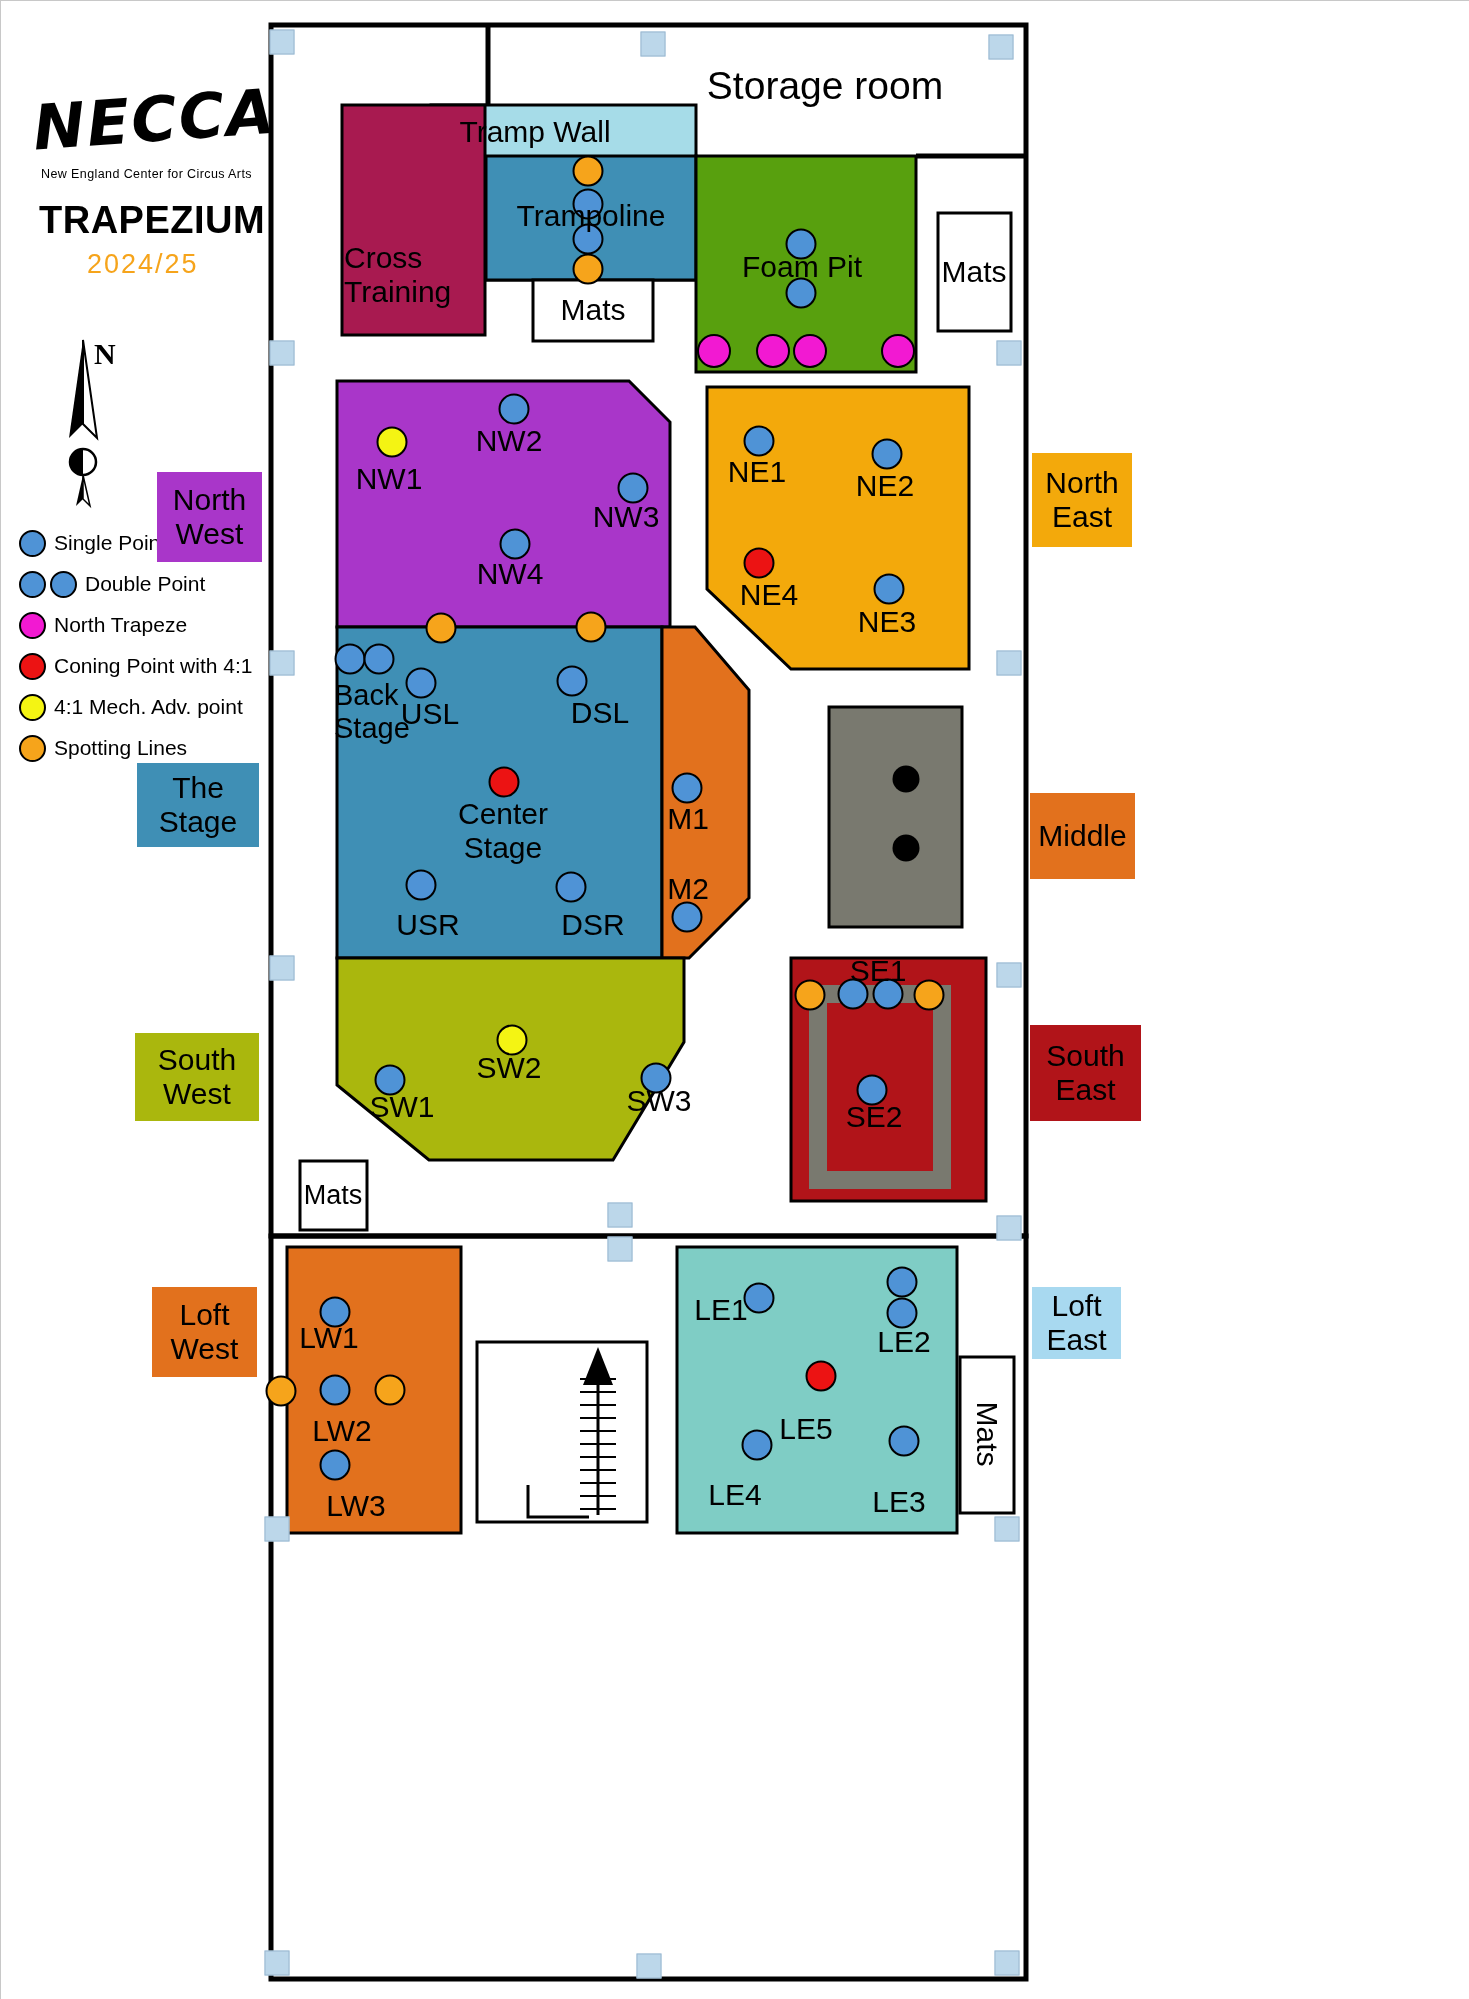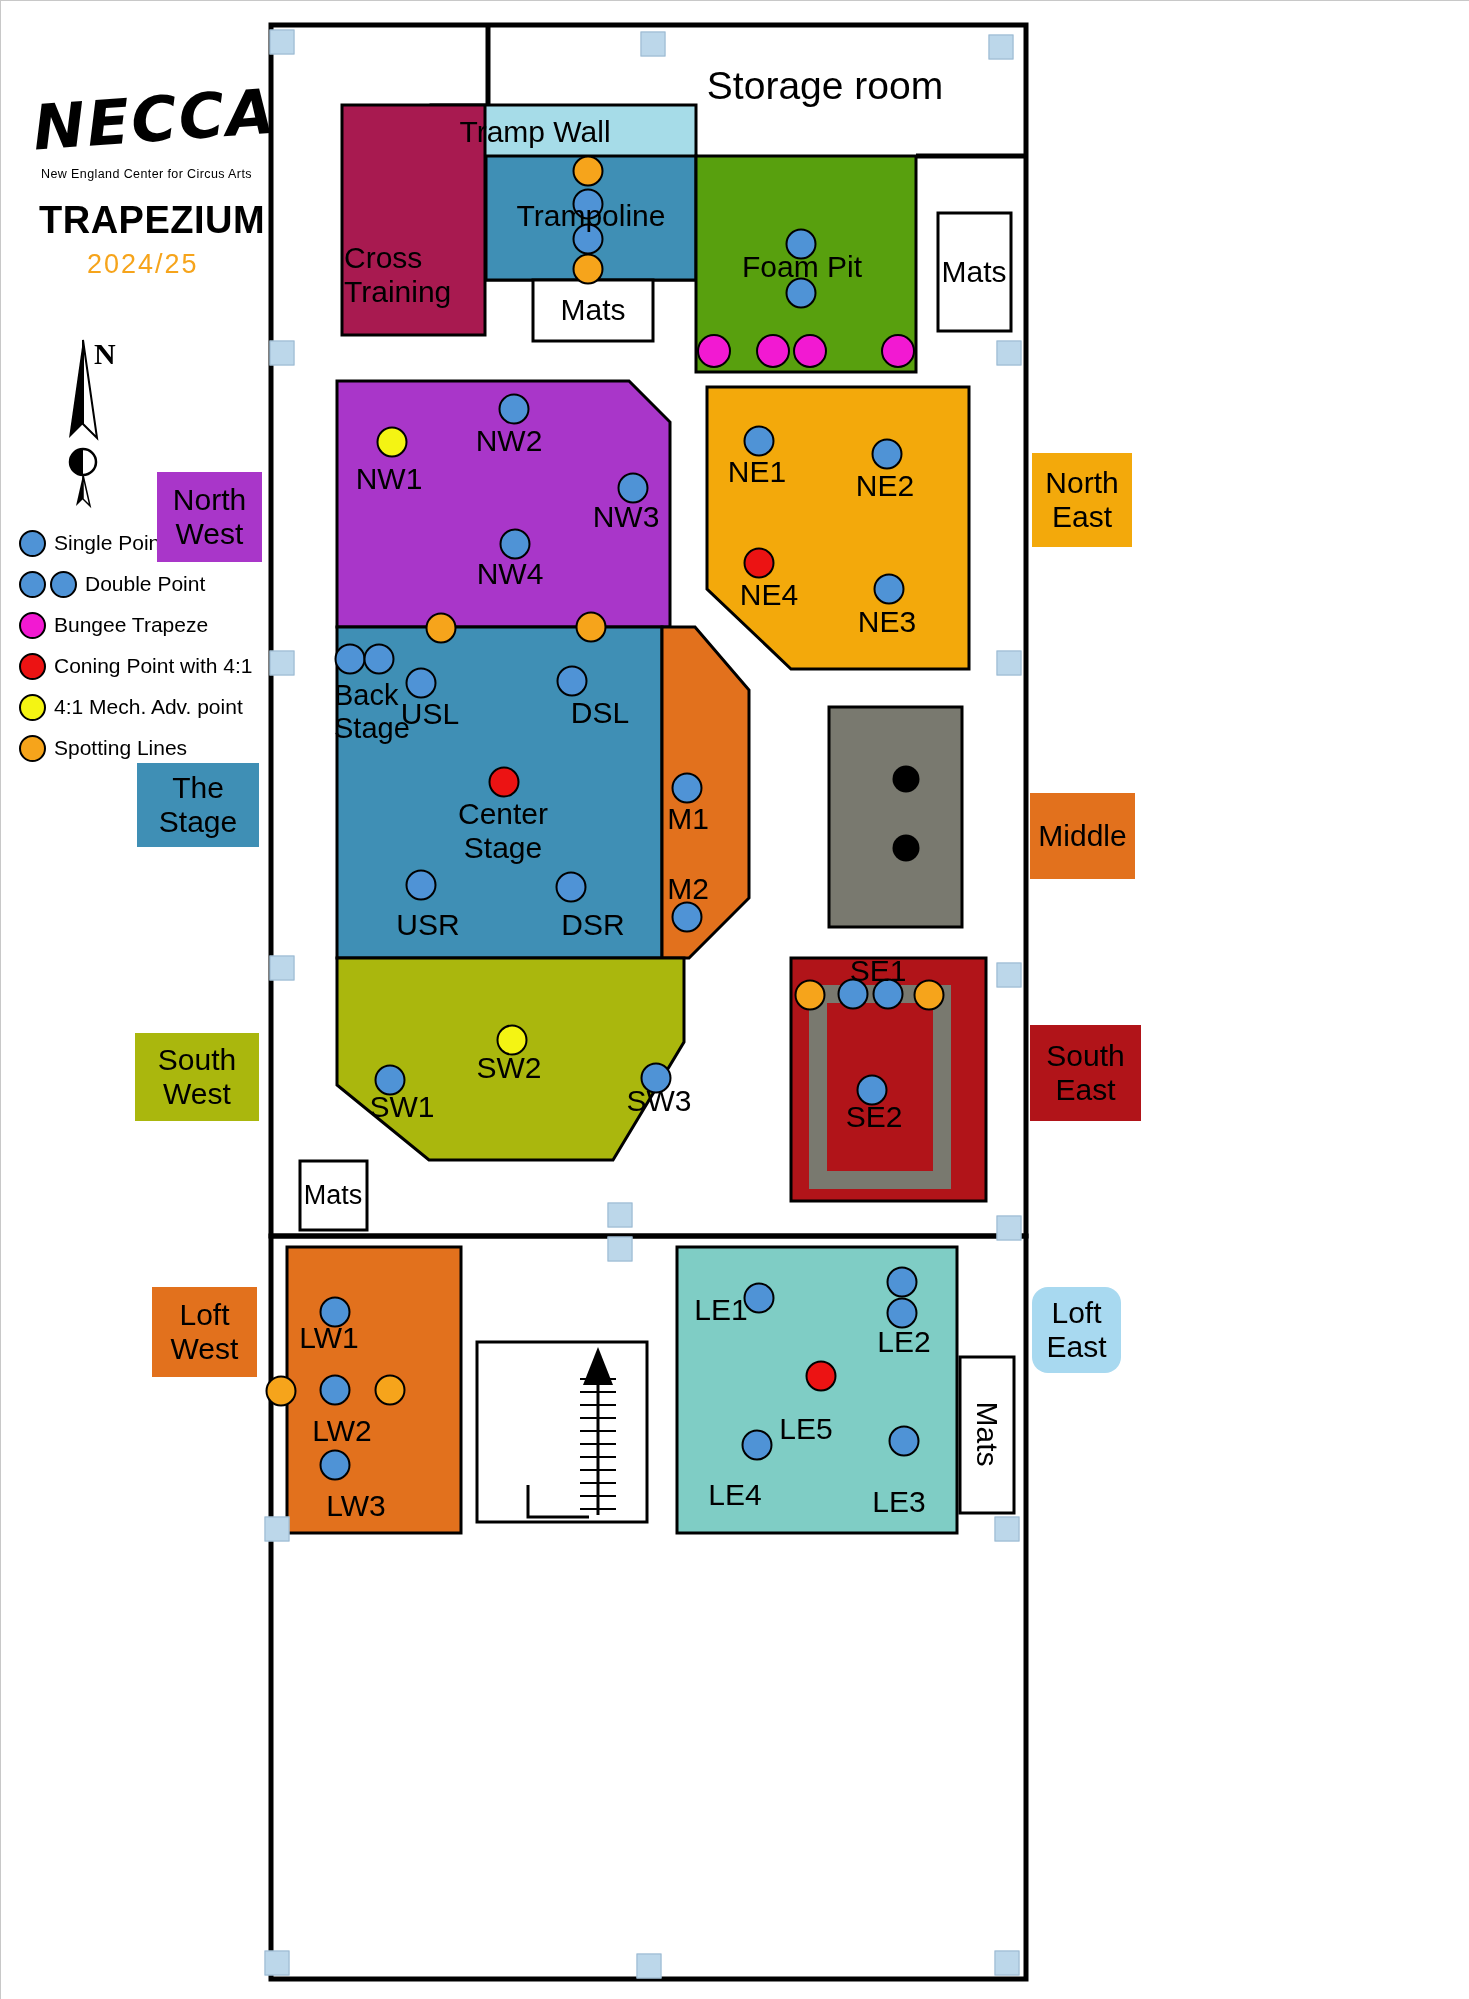--- a/index.html
+++ b/index.html
@@ -49,21 +49,21 @@
   
   .tag{position:absolute;display:flex;align-items:center;justify-content:center;text-align:center;
        font-size:30px;line-height:1.12;color:#000;z-index:3;}
   #tag-nw{left:156px;top:426px;width:105px;height:90px;background:var(--zone-nw);margin-top:45px;}
   #tag-ne{left:1031px;top:452px;width:100px;height:94px;background:var(--zone-ne);}
   #tag-stage{left:136px;top:762px;width:122px;height:84px;background:var(--zone-stage);}
   #tag-mid{left:1029px;top:792px;width:105px;height:86px;background:var(--zone-mid);}
   #tag-sw{left:134px;top:1032px;width:124px;height:88px;background:var(--zone-sw);}
   #tag-se{left:1029px;top:1024px;width:111px;height:96px;background:var(--zone-se);}
   #tag-loftw{left:151px;top:1286px;width:105px;height:90px;background:var(--zone-loftw);}
-  #tag-lofte{left:1031px;top:1286px;width:89px;height:86px;background:var(--tag-lofte);border-radius:16px;}
+  #tag-lofte{left:1031px;top:1286px;width:89px;height:72px;background:var(--tag-lofte);}
   
   #logo{position:absolute;left:32px;top:82px;font-size:62px;font-weight:bold;font-style:italic;
         letter-spacing:2px;transform:rotate(-4deg);font-family:"DejaVu Sans",sans-serif;}
   #logo-sub{position:absolute;left:40px;top:166px;font-size:12.5px;letter-spacing:.4px;}
   #title{position:absolute;left:38px;top:198px;font-size:38px;font-weight:800;letter-spacing:.5px;}
   #season{position:absolute;left:86px;top:248px;font-size:27px;font-weight:normal;color:var(--season);letter-spacing:2px;}
   #compass-n{position:absolute;left:93px;top:336px;font-size:30px;font-weight:bold;font-family:"Liberation Serif",serif;}
   
   #legend{position:absolute;left:18px;top:527px;display:flex;flex-direction:column;gap:11px;z-index:3;}
   .lrow{display:flex;align-items:center;gap:8px;height:30px;}
@@ -145,21 +145,21 @@
       <span class="sw blue"></span>
       <span class="txt">Single Point</span>
     </div>
     <div class="lrow">
       <span class="sw blue"></span>
       <span class="sw blue" style="margin-left:-4px;"></span>
       <span class="txt">Double Point</span>
     </div>
     <div class="lrow">
       <span class="sw magenta"></span>
-      <span class="txt">Bungee Trapeze</span>
+      <span class="txt">North Trapeze</span>
     </div>
     <div class="lrow">
       <span class="sw red"></span>
       <span class="txt">Coning Point with 4:1</span>
     </div>
     <div class="lrow">
       <span class="sw yellow"></span>
       <span class="txt">4:1 Mech. Adv. point</span>
     </div>
     <div class="lrow">

